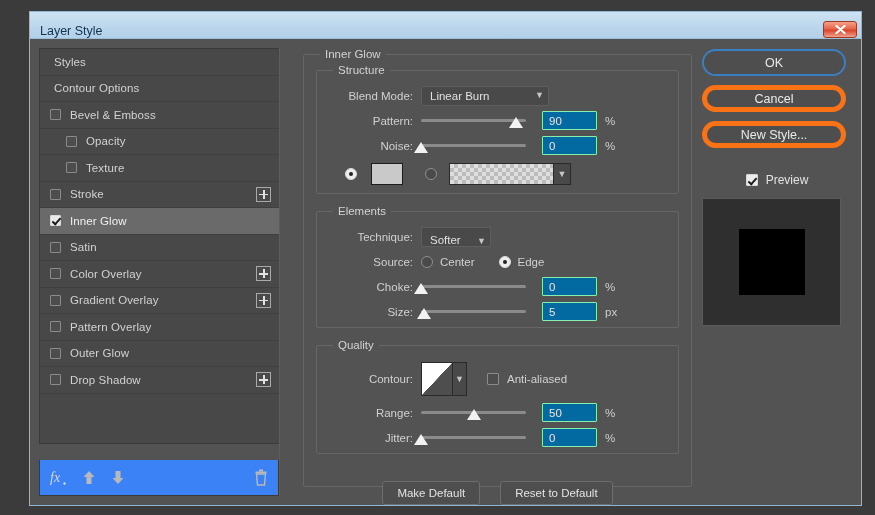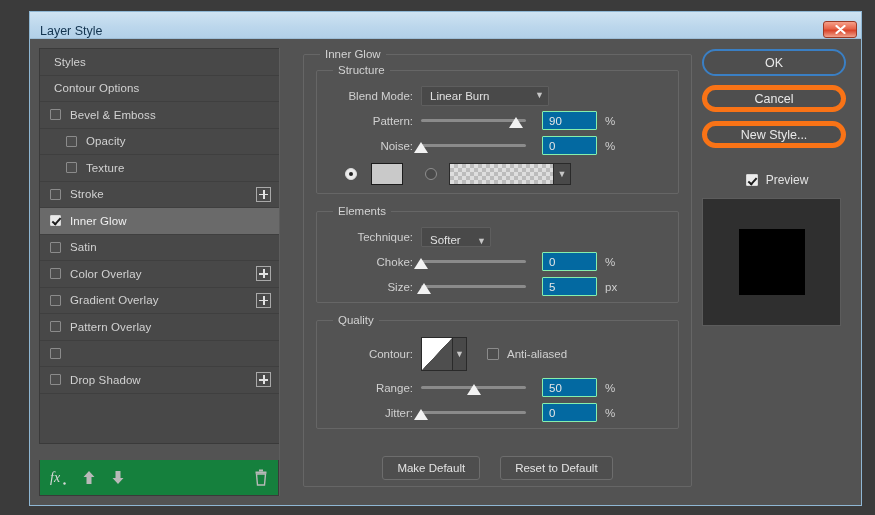--- a/index.html
+++ b/index.html
@@ -129,21 +129,21 @@
   .plus-btn::before, .plus-btn::after {
     content: "";
     position: absolute;
     background: #e2e2e2;
   }
   .plus-btn::before { left: 2px; top: 6px; width: 9px; height: 1.5px; }
   .plus-btn::after  { top: 2px; left: 6px; height: 9px; width: 1.5px; }
 
   #sidebar-toolbar {
     height: 36px;
-    background: #15803d;
+    background: #3b82f6;
     border: 1px solid #3a3a3a;
     border-top: none;
     display: flex;
     align-items: center;
     padding: 0 10px;
     gap: 15px;
     flex: none;
   }
   .tb-icon { cursor: pointer; display: flex; align-items: center; }
   #trash-icon { margin-left: auto; }
@@ -505,20 +505,21 @@
             <span class="style-cb"></span>
             <span class="style-label">Gradient Overlay</span>
             <span class="plus-btn"></span>
           </div>
           <div class="style-row">
             <span class="style-cb"></span>
             <span class="style-label">Pattern Overlay</span>
           </div>
           <div class="style-row">
             <span class="style-cb"></span>
+            <span class="style-label">Outer Glow</span>
           </div>
           <div class="style-row">
             <span class="style-cb"></span>
             <span class="style-label">Drop Shadow</span>
             <span class="plus-btn"></span>
           </div>
         </div>
       <div id="sidebar-toolbar">
         <span class="tb-icon">
           <svg width="17" height="17" viewBox="0 0 17 17">
@@ -599,20 +600,27 @@
           <legend>Elements</legend>
 
           <div class="frow">
             <span class="flabel w90">Technique:</span>
             <div class="pssel" style="width:70px;align-items:flex-end;">
               <span class="sel-text">Softer</span>
               <span class="chev">▼</span>
             </div>
           </div>
 
+          <div class="frow">
+            <span class="flabel w90">Source:</span>
+            <span class="radio"></span>
+            <span class="rlabel">Center</span>
+            <span class="radio on" style="margin-left:24px;"></span>
+            <span class="rlabel">Edge</span>
+          </div>
 
           <div class="frow">
             <span class="flabel w90">Choke:</span>
             <div class="slider" style="width:105px;">
               <div class="track"></div>
               <div class="thumb" id="choke-thumb" style="left: 0%;"></div>
             </div>
             <div class="numbox">0</div>
             <span class="unit">%</span>
           </div>

